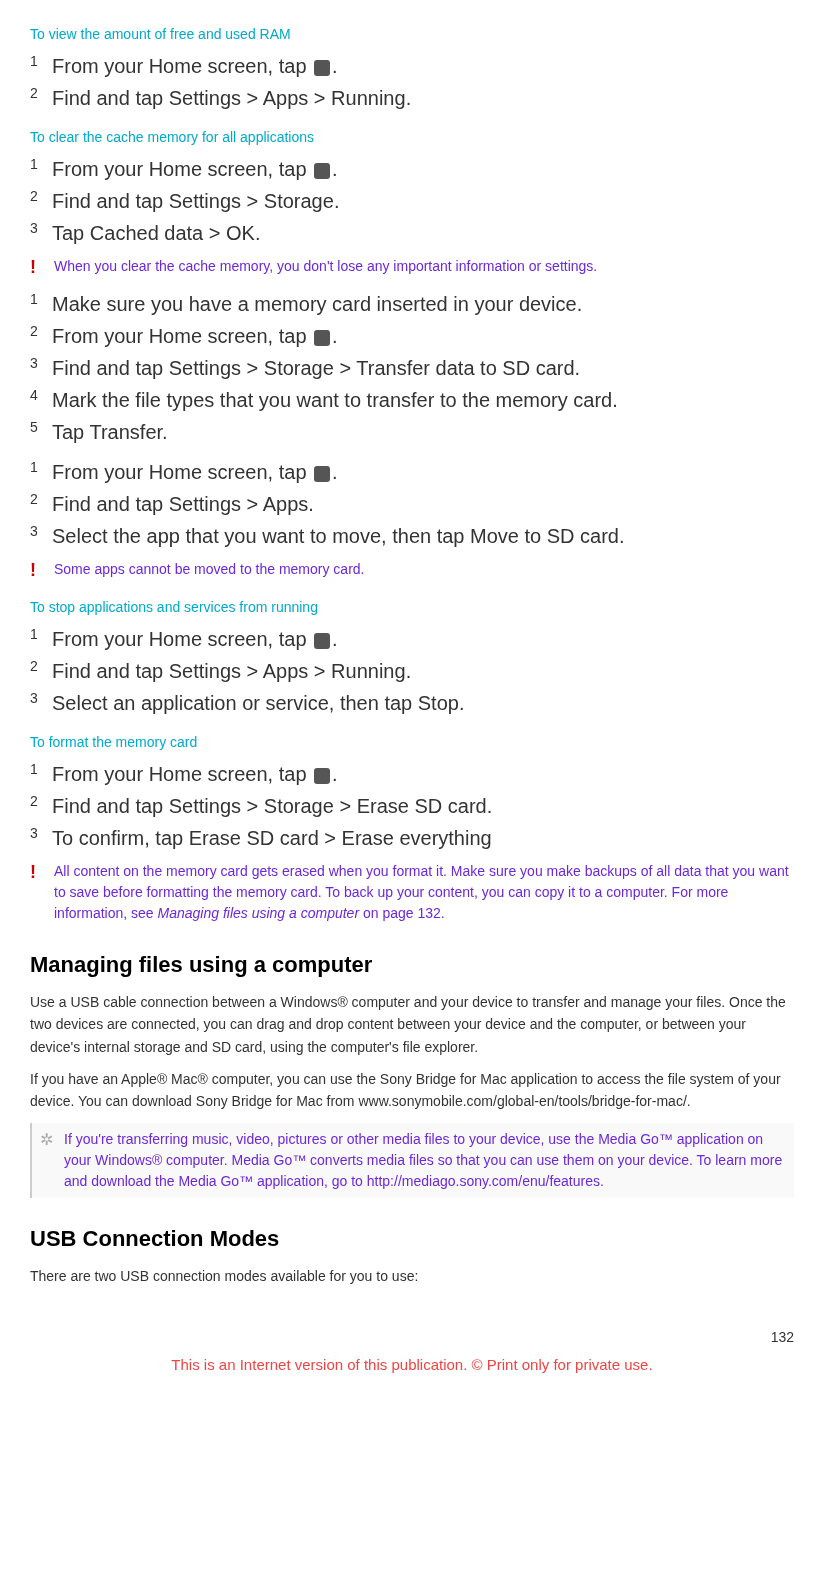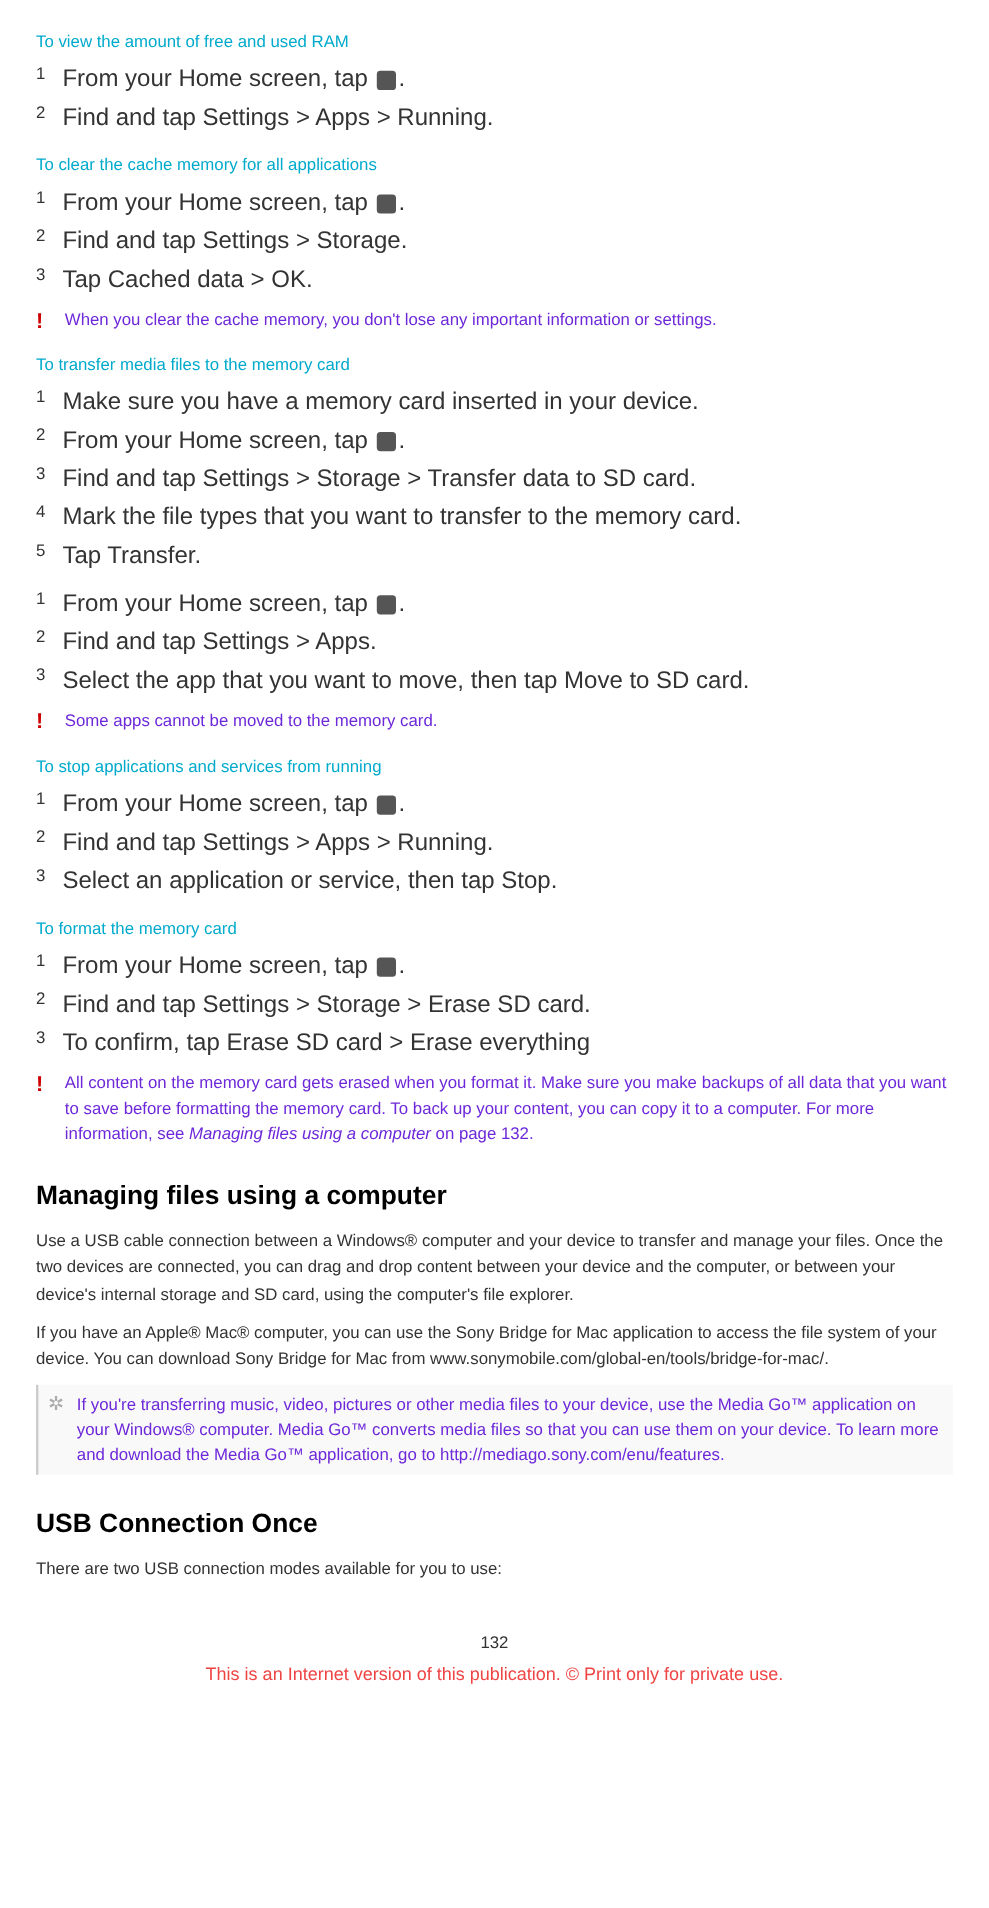--- a/index.html
+++ b/index.html
@@ -79,21 +79,21 @@
     .tip-block {
       display: flex;
       align-items: flex-start;
       margin: 8px 0;
       gap: 8px;
       background: #f9f9f9;
       border-left: 2px solid #ccc;
       padding: 6px 8px;
     }
     .page-number {
-      text-align: center;
+      text-align: right;
       margin-top: 40px;
       font-size: 14px;
       color: #333;
     }
     .footer-text {
       text-align: center;
       font-size: 15px;
       color: #ef4444;
       margin-top: 6px;
     }
@@ -132,21 +132,20 @@
       <span class="step-text">Tap <span class="bold">Cached data</span> &gt; <span class="bold">OK</span>.</span>
     </li>
   </ul>
   <div class="note-block">
     <span class="note-icon">!</span>
     <span class="note-text">When you clear the cache memory, you don't lose any important information or settings.</span>
   </div>
 </div>
 
 <div class="section-gap">
-  <div class="section-heading">To transfer media files to the memory card</div>
   <ul class="step-list">
     <li>
       <span class="step-number">1</span>
       <span class="step-text">Make sure you have a memory card inserted in your device.</span>
     </li>
     <li>
       <span class="step-number">2</span>
       <span class="step-text">From your Home screen, tap <span style="display:inline-block;width:16px;height:16px;background:#555;border-radius:3px;vertical-align:middle;margin:0 2px;"></span>.</span>
     </li>
     <li>
@@ -233,18 +232,18 @@
   </p>
   <div class="tip-block">
     <span class="tip-icon">✲</span>
     <span class="note-text">
       <span>If you're transferring music, video, pictures or other media files to your device, use the Media Go™ application on your Windows® computer. Media Go™ converts media files so that you can use them on your device. To learn more and download the Media Go™ application, go to </span><span class="url">http://mediago.sony.com/enu/features</span><span>.</span>
     </span>
   </div>
 </div>
 
 <div class="section-gap">
-  <div class="big-heading">USB Connection Once</div>
+  <div class="big-heading">USB Connection Modes</div>
   <p class="body-para">There are two USB connection modes available for you to use:</p>
 </div>
 
 <div class="page-number">132</div>
 <div class="footer-text">This is an Internet version of this publication. © Print only for private use.</div>
 
 </body></html>

